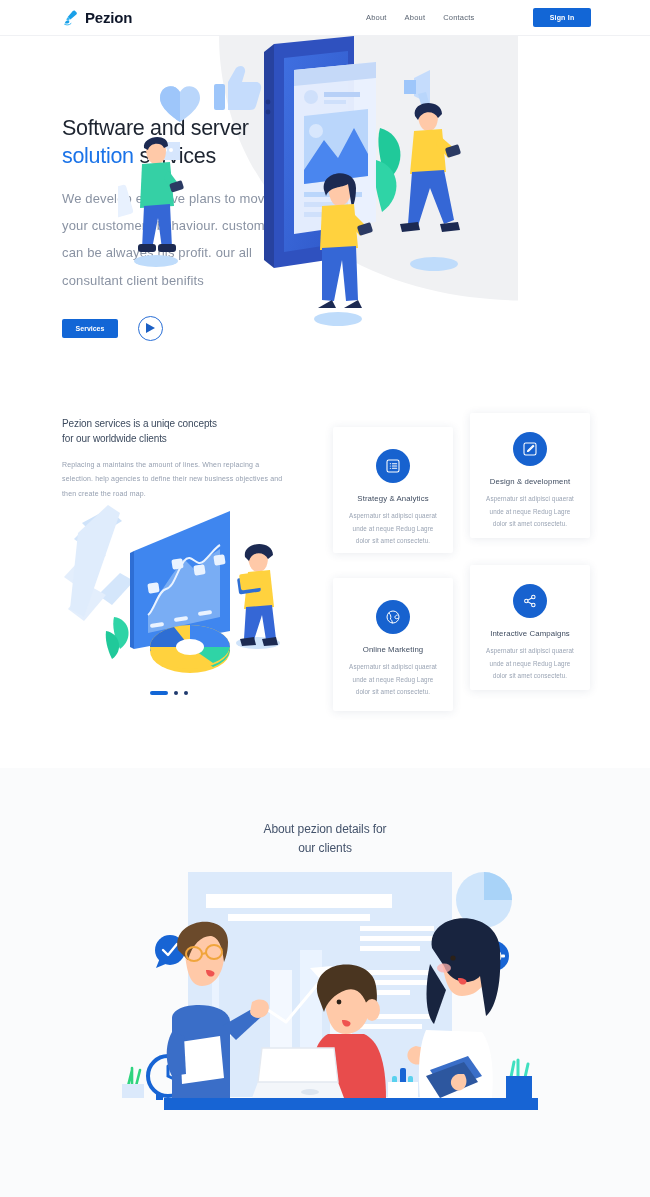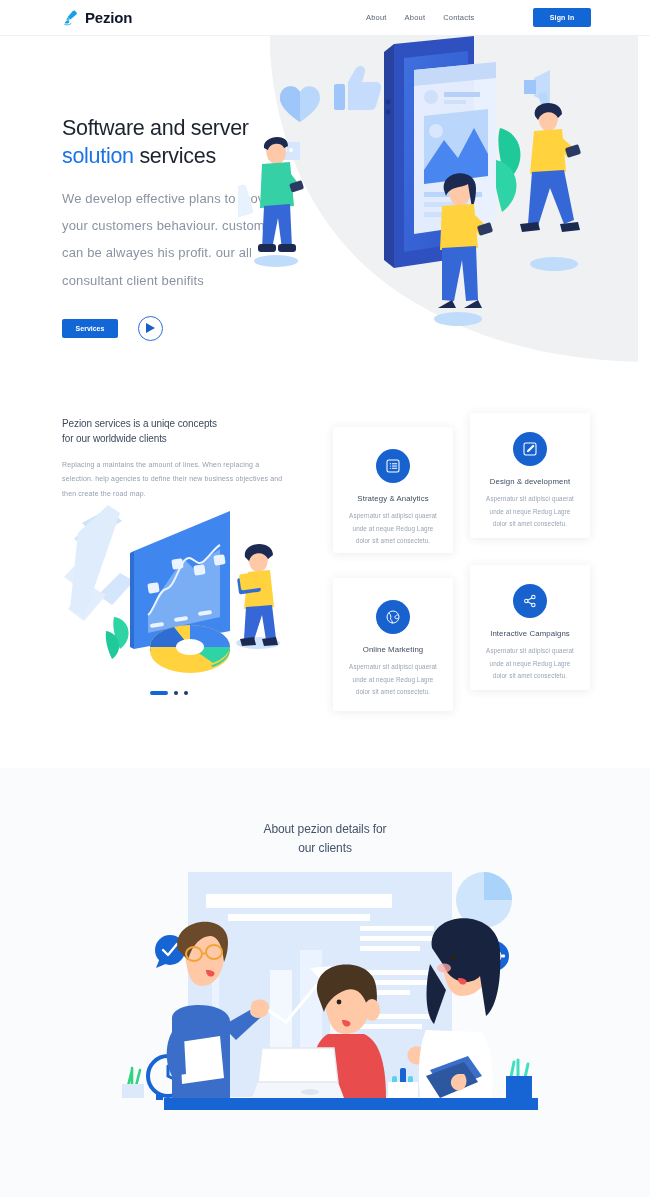--- a/index.html
+++ b/index.html
@@ -27,21 +27,21 @@
 
   .signin {
     position: absolute; left: 533px; top: 8px;
     width: 58px; height: 19px; border-radius: 2px;
     background: #1266d6; color:#fff; font-size: 7px; font-weight: 600;
     display:flex; align-items:center; justify-content:center; letter-spacing:.2px;
     border: none; cursor: pointer; font-family: inherit;
   }
 
   
-  .hero { position: absolute; top: 36px; left: 0; width: 638px; height: 335px; overflow: hidden; }
+  .hero { position: absolute; top: 36px; left: 0; width: 518px; height: 335px; overflow: hidden; }
   .hero-bg { position:absolute; inset:0; }
 
   .hero-copy { position: absolute; left: 62px; top: 78px; width: 235px; }
   .hero-title { font-size: 21.5px; line-height: 1.32; color: #1d2430; font-weight: 400; letter-spacing: -0.3px; }
   .hero-title .accent { color: #1a73e8; }
   .hero-sub { margin-top: 14px; font-size: 13px; line-height: 2.1; color: #8a93a3; letter-spacing:.15px; width: 215px;}
   .hero-actions { margin-top: 22px; display: flex; align-items: center; gap: 20px; }
   .btn-services {
     width: 56px; height: 19px; background: #1266d6; color: #fff;
     font-size: 7px; font-weight: 600; border-radius: 2px;

